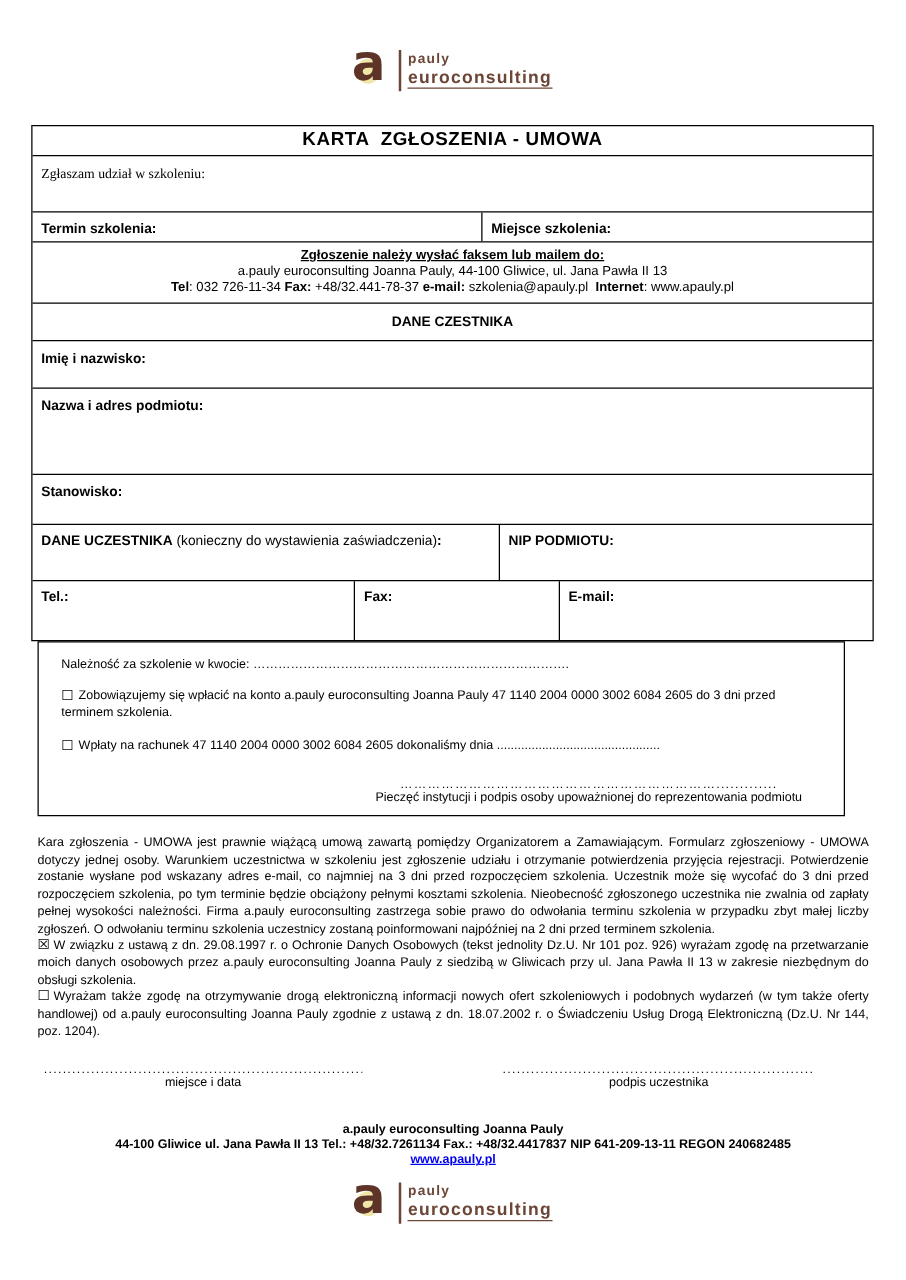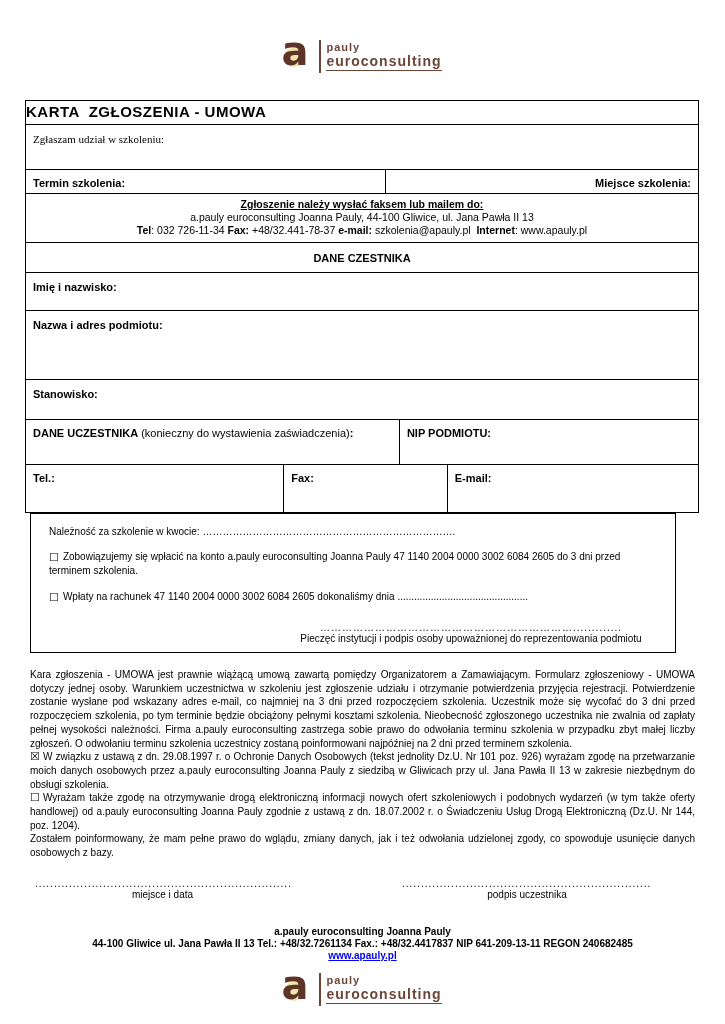--- a/index.html
+++ b/index.html
@@ -20,28 +20,28 @@
   .logo-text .t1 { font-size:11px; color:#6b4536; letter-spacing:1px; line-height:13px; font-weight:bold; }
   .logo-text .t2 { font-size:14px; color:#6b4536; letter-spacing:1px; line-height:15px; font-weight:bold; border-bottom:1.5px solid #6b4536; padding-bottom:1px; }
   .top-logo { margin:38px auto 0; }
   .bottom-logo { margin:10px auto 0; }
 
   
   .main-table { margin:26px 0 0 25px; width:674px; border:1px solid #000; }
   .t-row { border-top:1px solid #000; display:flex; }
   .t-row:first-child { border-top:none; }
   .cell { padding:3px 7px; }
-  .title-row { display:block; text-align:left; padding:2px 0 3px; }
+  .title-row { display:block; text-align:center; padding:2px 0 3px; }
   .form-title { font-size:15px; font-weight:bold; letter-spacing:0.5px; }
   .label { font-size:11px; font-weight:bold; }
   .label-normal { font-size:11px; font-weight:normal; }
   .row-enroll { display:block; height:45px; padding:4px 7px;font-family:Liberation Serif, serif; }
   .row-tm { height:24px; }
   .row-tm .cell-l { width:360px; }
-  .row-tm .cell-r { width:314px; border-left:1px solid #000;text-align:right; }
+  .row-tm .cell-r { width:314px; border-left:1px solid #000; }
   .row-send { display:block; text-align:center; padding:4px 4px 5px; font-size:10.5px; line-height:13px; }
   .send-heading { font-weight:bold; text-decoration:underline; }
   .b { font-weight:bold; }
   .row-section { display:block; text-align:center; padding:5px 0 6px; }
   .row-name { display:block; height:38px; padding:4px 7px; }
   .row-entity { display:block; height:69px; padding:4px 7px; }
   .row-position { display:block; height:40px; padding:4px 7px; }
   .row-pesel { height:45px; }
   .row-pesel .cell-l { width:374px; }
   .row-pesel .cell-r { width:300px; border-left:1px solid #000; }
@@ -160,21 +160,20 @@
     <div class="stamp-wrap">
       <div class="stamp-dots">…………………………………………………………….............</div>
       <div class="stamp-caption">Pieczęć instytucji i podpis osoby upoważnionej do reprezentowania podmiotu</div>
     </div>
   </div>
 
   <div class="legal">
     <div>Kara zgłoszenia - UMOWA jest prawnie wiążącą umową zawartą pomiędzy Organizatorem a Zamawiającym. Formularz zgłoszeniowy - UMOWA dotyczy jednej osoby. Warunkiem uczestnictwa w szkoleniu jest zgłoszenie udziału i otrzymanie potwierdzenia przyjęcia rejestracji. Potwierdzenie zostanie wysłane pod wskazany adres e-mail, co najmniej na 3 dni przed rozpoczęciem szkolenia. Uczestnik może się wycofać do 3 dni przed rozpoczęciem szkolenia, po tym terminie będzie obciążony pełnymi kosztami szkolenia. Nieobecność zgłoszonego uczestnika nie zwalnia od zapłaty pełnej wysokości należności. Firma a.pauly euroconsulting zastrzega sobie prawo do odwołania terminu szkolenia w przypadku zbyt małej liczby zgłoszeń. O odwołaniu terminu szkolenia uczestnicy zostaną poinformowani najpóźniej na 2 dni przed terminem szkolenia.</div>
     <div><span class="glyph">☒</span><span>W związku z ustawą z dn. 29.08.1997 r. o Ochronie Danych Osobowych (tekst jednolity Dz.U. Nr 101 poz. 926) wyrażam zgodę na przetwarzanie moich danych osobowych przez a.pauly euroconsulting Joanna Pauly z siedzibą w Gliwicach przy ul. Jana Pawła II 13  w zakresie niezbędnym do obsługi szkolenia.</span></div>
     <div><span class="glyph">☐</span><span>Wyrażam także zgodę na otrzymywanie drogą elektroniczną informacji nowych ofert szkoleniowych i podobnych wydarzeń (w tym także oferty handlowej) od a.pauly euroconsulting Joanna Pauly zgodnie z ustawą z dn. 18.07.2002 r. o Świadczeniu Usług Drogą Elektroniczną (Dz.U. Nr 144, poz. 1204).</span></div>
-    <div>Zostałem poinformowany, że mam pełne prawo do wglądu, zmiany danych, jak i też odwołania udzielonej zgody,  co spowoduje usunięcie danych osobowych z bazy.</div>
   </div>
 
   <div class="sig-row">
     <div class="sig sig-left">
       <div class="dots">......................................................................................</div>
       <div>miejsce i data</div>
     </div>
     <div class="sig sig-right">
       <div class="dots">......................................................................................</div>
       <div>podpis uczestnika</div>

